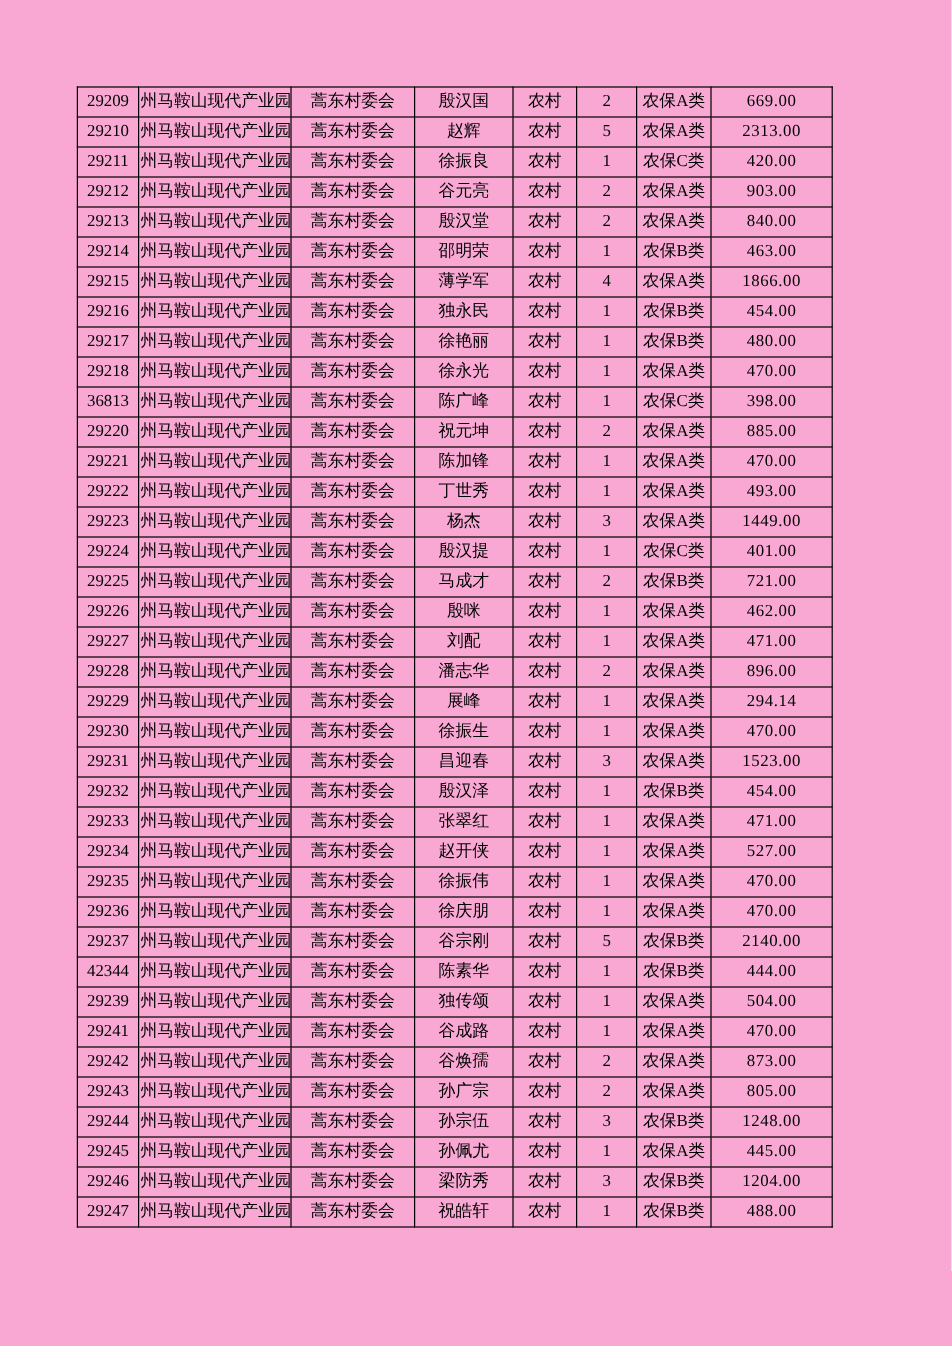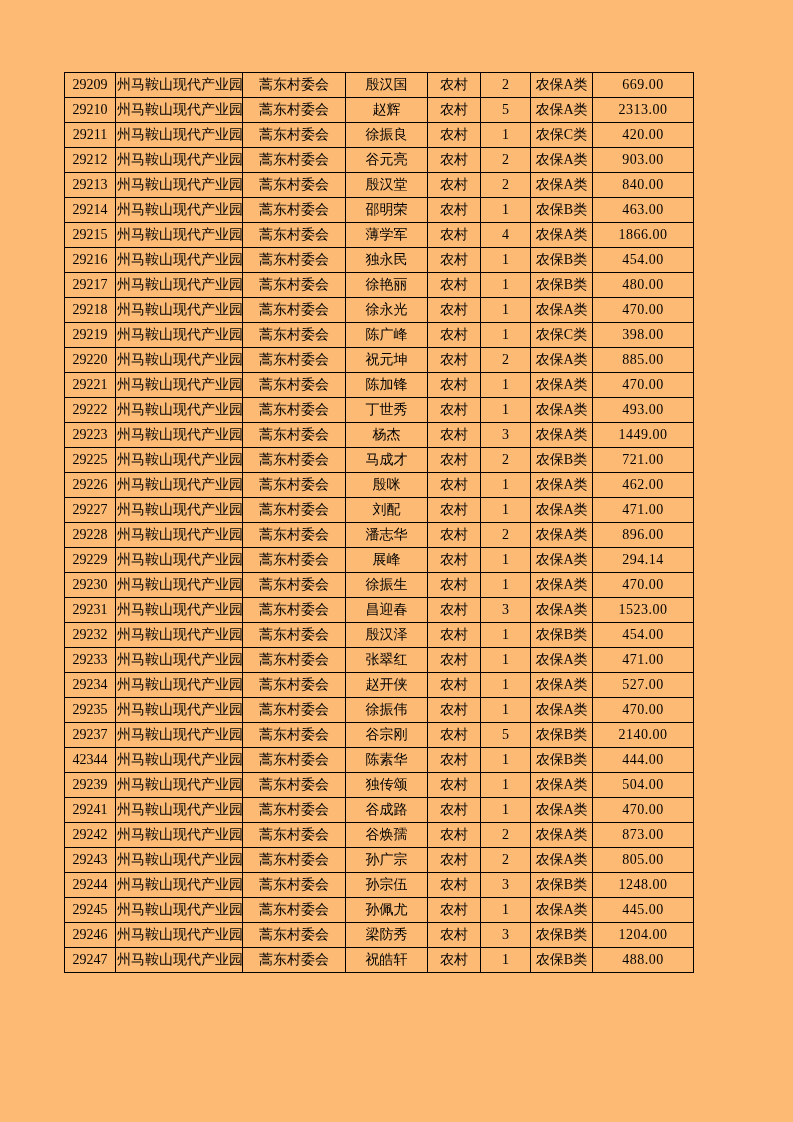--- a/index.html
+++ b/index.html
@@ -4,21 +4,21 @@
 <style>
   html, body {
     margin: 0;
     padding: 0;
     background: #ffffff;
   }
   .page {
     position: relative;
     width: 793px;
     height: 1122px;
-    background: #fdba74;
+    background: #f9a8d4;
     overflow: hidden;
     font-family: "Liberation Serif", "DejaVu Serif", serif;
     color: #000000;
   }
   table.records {
     position: absolute;
     left: 64px;
     top: 72px;
     width: 629px;
     border-collapse: collapse;
@@ -165,21 +165,21 @@
           <td class="c-park">州马鞍山现代产业园</td>
           <td class="c-village">蒿东村委会</td>
           <td class="c-name">徐永光</td>
           <td class="c-type">农村</td>
           <td class="c-count">1</td>
           <td class="c-category">农保A类</td>
           <td class="c-amount">470.00</td>
         </tr>
 
         <tr>
-          <td class="c-id">29219</td>
+          <td class="c-id">36813</td>
           <td class="c-park">州马鞍山现代产业园</td>
           <td class="c-village">蒿东村委会</td>
           <td class="c-name">陈广峰</td>
           <td class="c-type">农村</td>
           <td class="c-count">1</td>
           <td class="c-category">农保C类</td>
           <td class="c-amount">398.00</td>
         </tr>
 
         <tr>
@@ -219,20 +219,30 @@
           <td class="c-id">29223</td>
           <td class="c-park">州马鞍山现代产业园</td>
           <td class="c-village">蒿东村委会</td>
           <td class="c-name">杨杰</td>
           <td class="c-type">农村</td>
           <td class="c-count">3</td>
           <td class="c-category">农保A类</td>
           <td class="c-amount">1449.00</td>
         </tr>
 
+        <tr>
+          <td class="c-id">29224</td>
+          <td class="c-park">州马鞍山现代产业园</td>
+          <td class="c-village">蒿东村委会</td>
+          <td class="c-name">殷汉提</td>
+          <td class="c-type">农村</td>
+          <td class="c-count">1</td>
+          <td class="c-category">农保C类</td>
+          <td class="c-amount">401.00</td>
+        </tr>
 
         <tr>
           <td class="c-id">29225</td>
           <td class="c-park">州马鞍山现代产业园</td>
           <td class="c-village">蒿东村委会</td>
           <td class="c-name">马成才</td>
           <td class="c-type">农村</td>
           <td class="c-count">2</td>
           <td class="c-category">农保B类</td>
           <td class="c-amount">721.00</td>
@@ -341,20 +351,30 @@
           <td class="c-id">29235</td>
           <td class="c-park">州马鞍山现代产业园</td>
           <td class="c-village">蒿东村委会</td>
           <td class="c-name">徐振伟</td>
           <td class="c-type">农村</td>
           <td class="c-count">1</td>
           <td class="c-category">农保A类</td>
           <td class="c-amount">470.00</td>
         </tr>
 
+        <tr>
+          <td class="c-id">29236</td>
+          <td class="c-park">州马鞍山现代产业园</td>
+          <td class="c-village">蒿东村委会</td>
+          <td class="c-name">徐庆朋</td>
+          <td class="c-type">农村</td>
+          <td class="c-count">1</td>
+          <td class="c-category">农保A类</td>
+          <td class="c-amount">470.00</td>
+        </tr>
 
         <tr>
           <td class="c-id">29237</td>
           <td class="c-park">州马鞍山现代产业园</td>
           <td class="c-village">蒿东村委会</td>
           <td class="c-name">谷宗刚</td>
           <td class="c-type">农村</td>
           <td class="c-count">5</td>
           <td class="c-category">农保B类</td>
           <td class="c-amount">2140.00</td>

